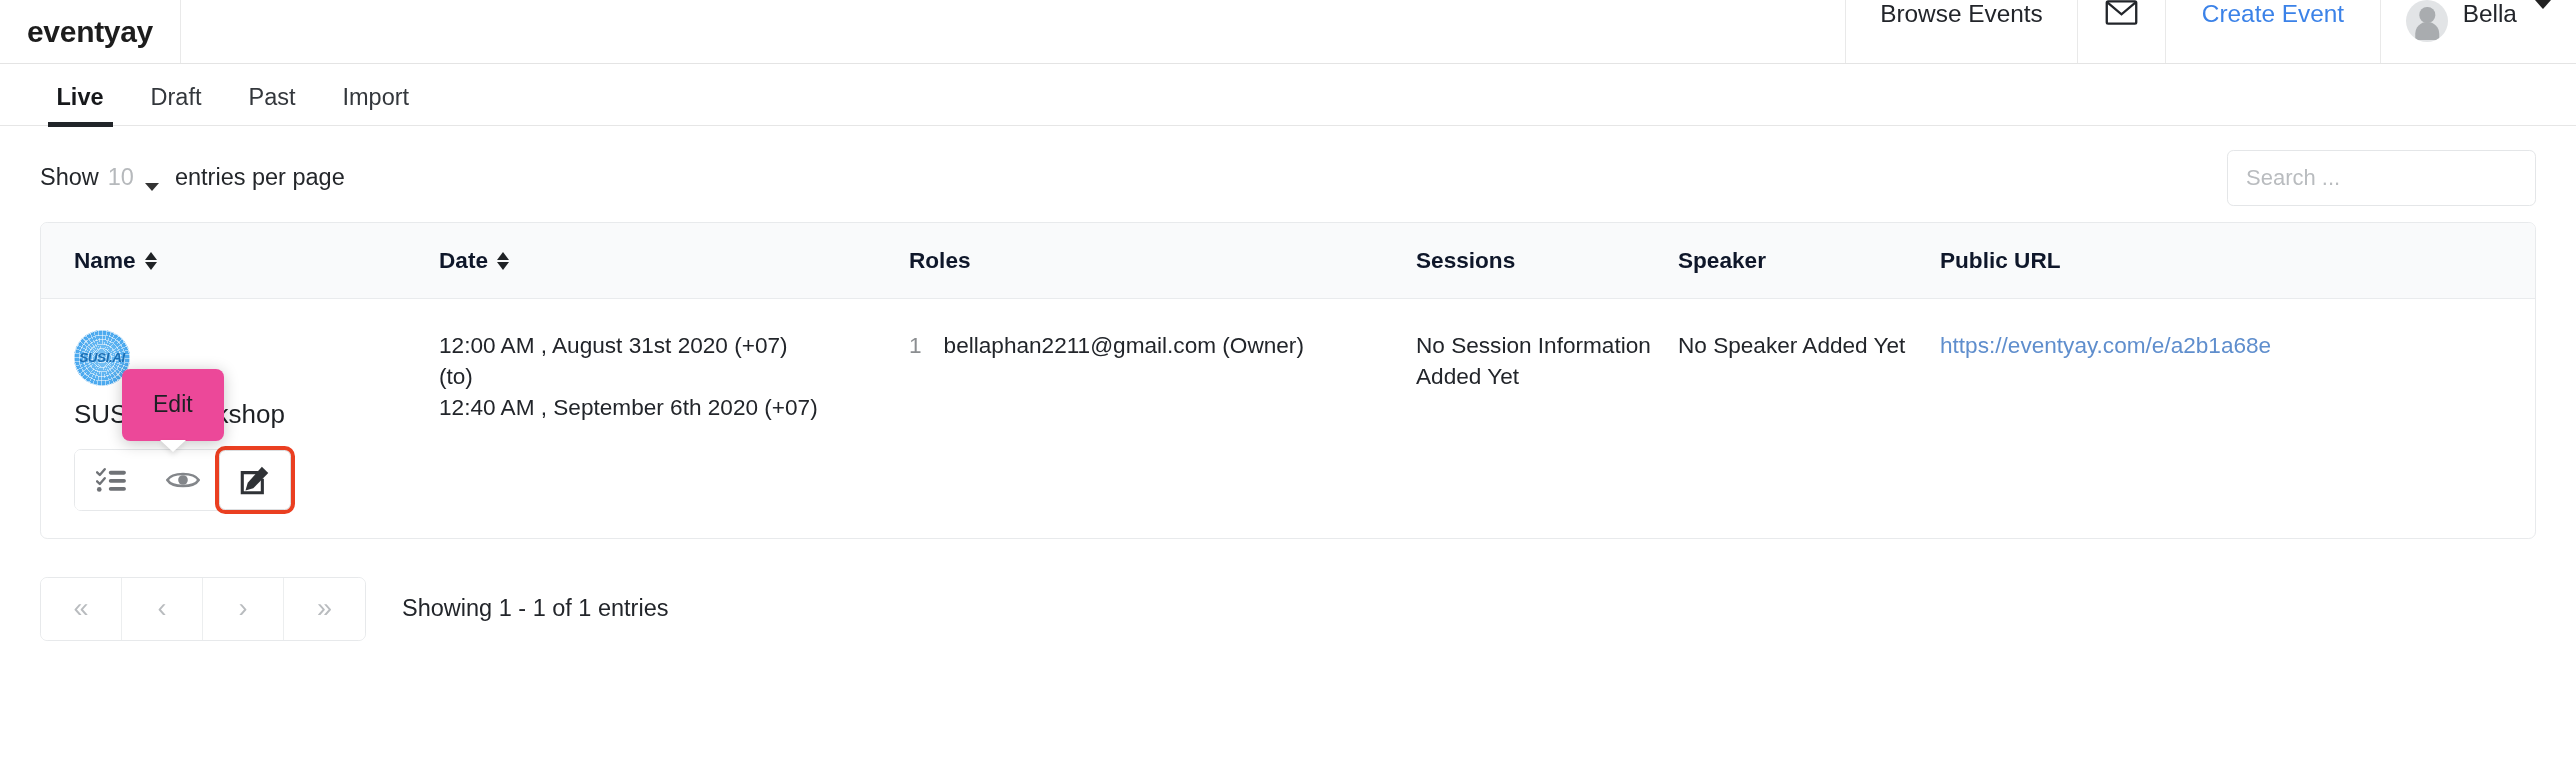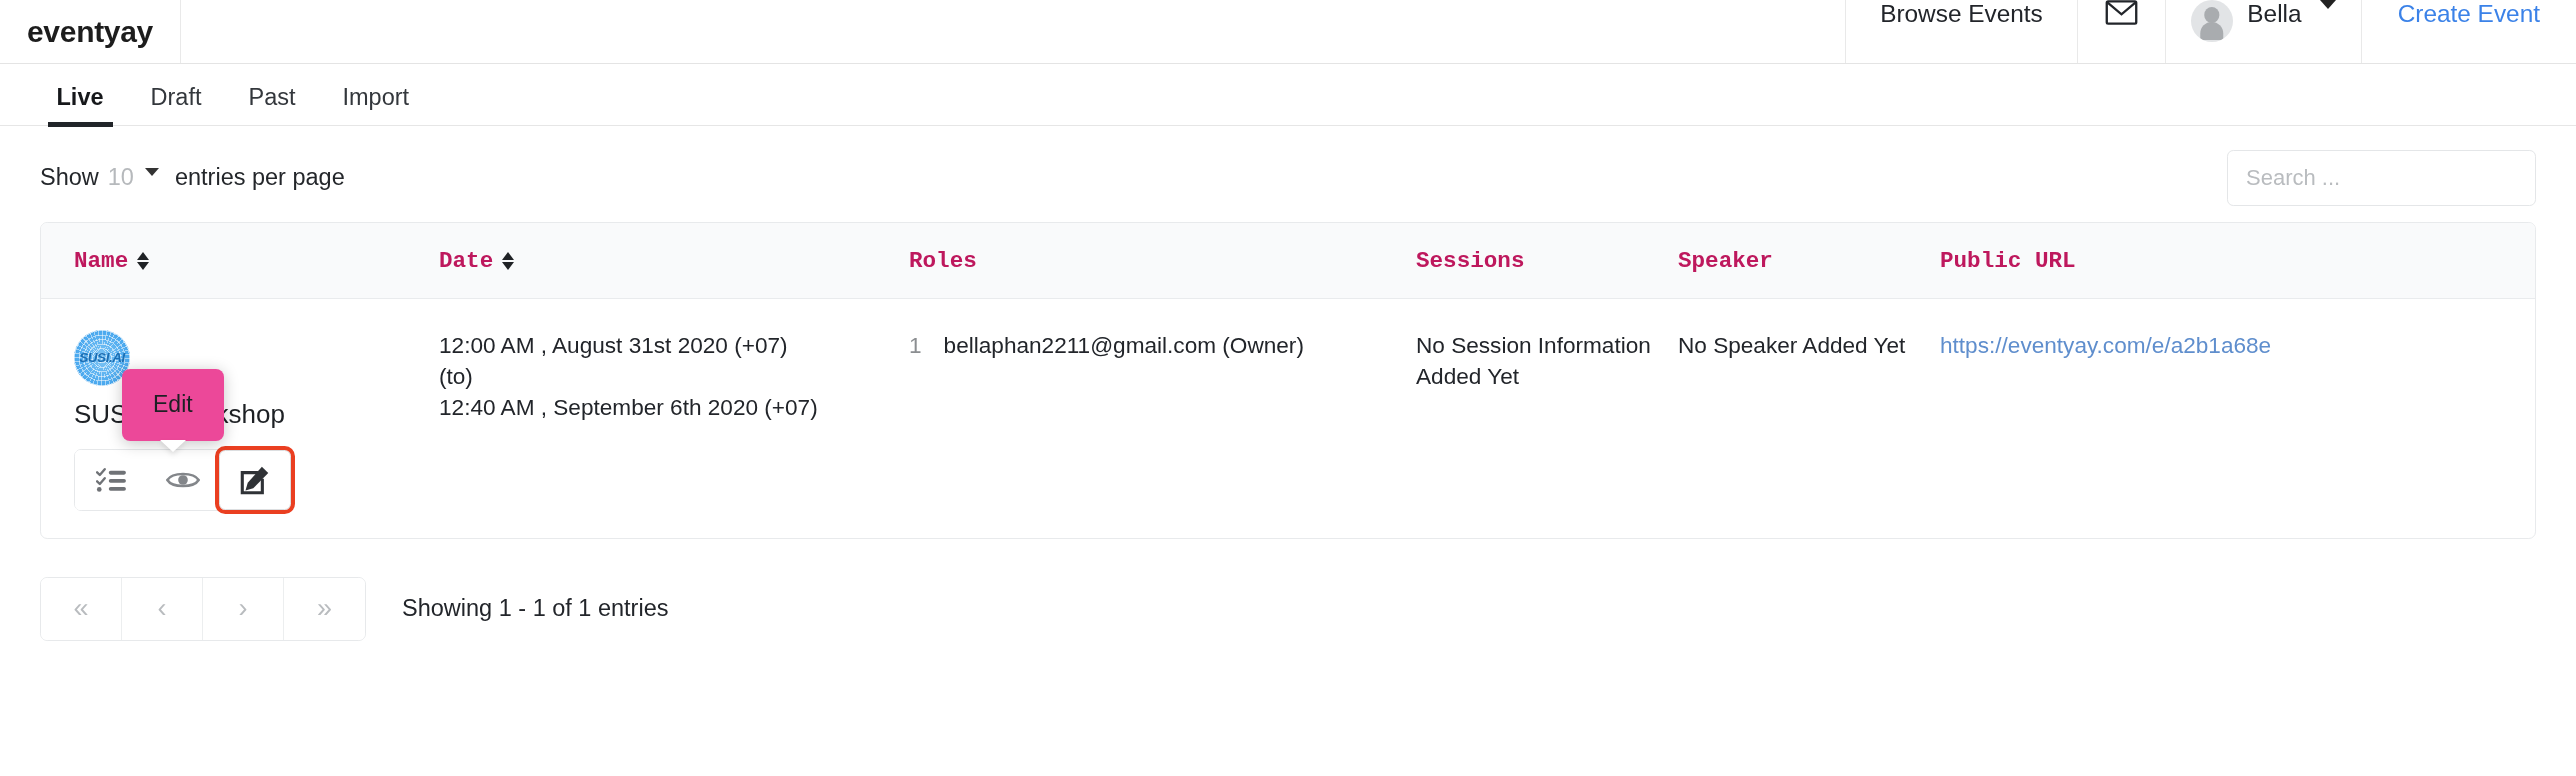--- a/index.html
+++ b/index.html
@@ -113,21 +113,21 @@
   .controls {
     display: flex;
     align-items: center;
     padding: 25px 40px 0 40px;
     height: 78px;
   }
   .show-entries {
     font-size: 23.5px;
     color: #24272b;
     display: flex;
-    align-items: flex-start;
+    align-items: flex-end;
     gap: 9px;
     white-space: nowrap;
   }
   .entries-count { color: #b6b9bc; }
   .mini-caret {
     width: 0; height: 0;
     border-left: 7.2px solid transparent;
     border-right: 7.2px solid transparent;
     border-top: 8.1px solid #333;
     margin: 3.6px 7.2px 0 1.8px;
@@ -161,26 +161,25 @@
     border-radius: 7.2px;
     overflow: hidden;
     background: #fff;
   }
   table { width: 100%; border-collapse: collapse; table-layout: fixed; }
   thead tr { background: #f9fafb; }
   th {
     text-align: left;
     font-size: 22.6px;
     font-weight: bold;
-    color: #be185d;
+    color: #0f172a;
     padding: 25px 0 23.5px 0;
     border-bottom: 1.8px solid #e9ebed;
     vertical-align: middle;
     white-space: nowrap;
-    font-family: Liberation Mono, monospace;
   }
   .th-inner { display: flex; align-items: center; gap: 9px; }
   .sort-icon {
     display: inline-flex;
     flex-direction: column;
     gap: 2.7px;
     line-height: 0;
   }
   .sort-icon i {
     display: block;
@@ -337,28 +336,28 @@
     <span>Browse Events</span>
   </div>
 
   <div class="nav-cell mail">
     <svg class="envelope-icon" width="33" height="25" viewBox="0 0 36 28">
       <rect x="1.5" y="1.5" width="33" height="25" rx="1.5" fill="none" stroke="#22252a" stroke-width="2.6"></rect>
       <path d="M2.5 3 L18 16 L33.5 3" fill="none" stroke="#22252a" stroke-width="2.6"></path>
     </svg>
   </div>
 
+  <div class="nav-cell create">
+    <span>Create Event</span>
+  </div>
+
   <div class="nav-cell user">
     <span class="avatar"></span>
     <span>Bella</span>
     <span class="caret-down"></span>
-  </div>
-
-  <div class="nav-cell create">
-    <span>Create Event</span>
   </div>
 </div>
 
 <div class="tabs-bar">
   <div class="tab active">Live</div>
   <div class="tab">Draft</div>
   <div class="tab">Past</div>
   <div class="tab">Import</div>
 </div>
 

